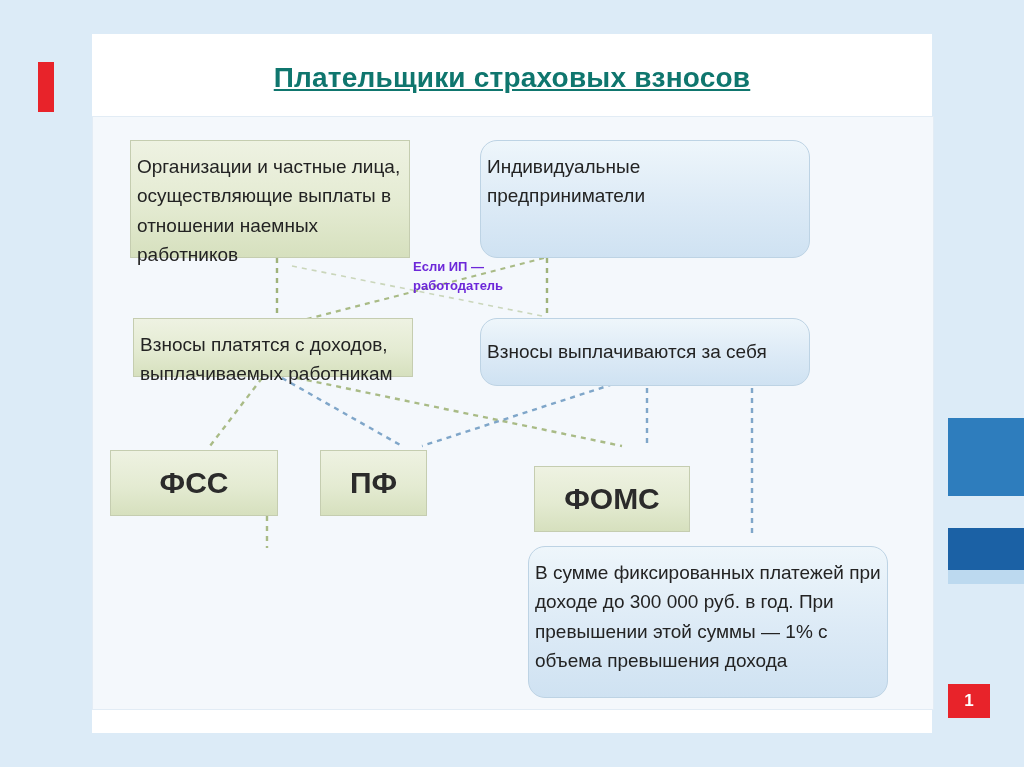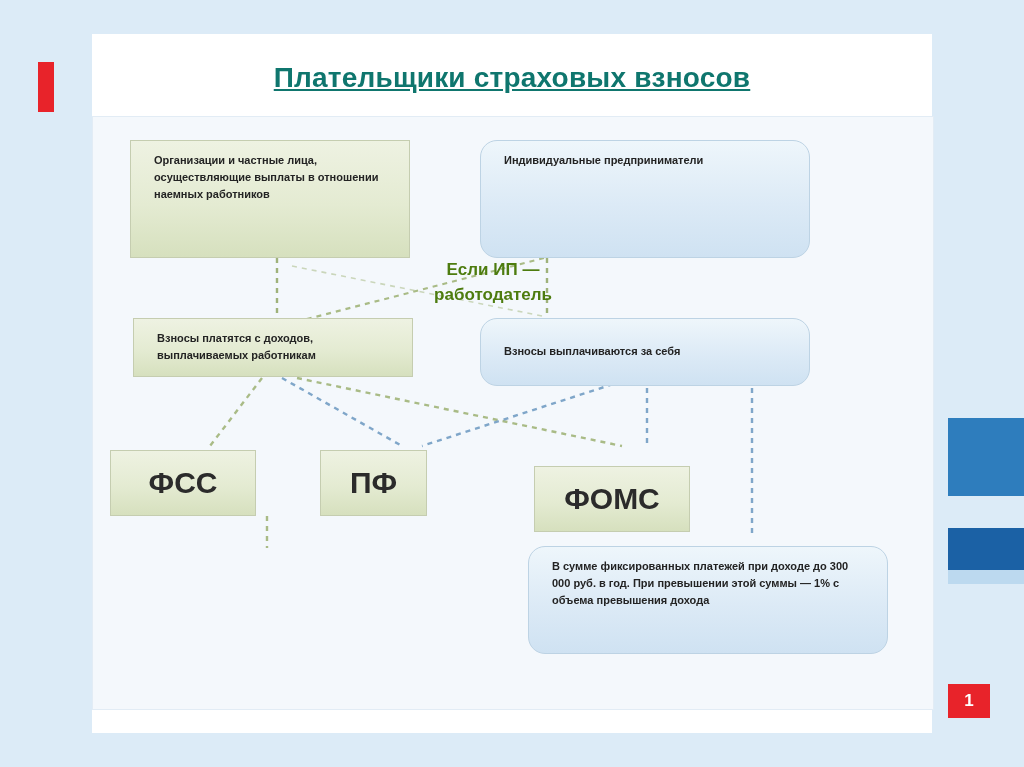--- a/index.html
+++ b/index.html
@@ -75,48 +75,47 @@
     background:#f4f8fc;
     border:1px solid #e2ecf5;
   }
   svg.links{
     position:absolute;left:92px;top:116px;width:840px;height:592px;
     pointer-events:none;
   }
   .box{
     position:absolute;
     box-sizing:border-box;
-    font-size:11px;
-    font-weight:bold;
+    font-size:19px;
+    font-weight:normal;
     color:#232323;
     line-height:1.55;
-    padding:11px 23px;
+    padding:11px 6px;
     border:1px solid #c9cfc0;
   }
   .green{
     background:linear-gradient(to bottom,#eef2e2 0%, #e4ebd2 55%, #d6e0be 100%);
     border-color:#c5cdb0;
   }
   .blue{
     background:linear-gradient(to bottom,#eef6fb 0%, #dceaf6 55%, #cfe2f2 100%);
     border-color:#bdd3e4;
     border-radius:17px;
   }
   .fund{
     display:flex;align-items:center;justify-content:center;
     font-size:30px;font-weight:bold;color:#2b2b2b;
     padding:0;
   }
   .note{
     position:absolute;
-    font-size:17px;
+    font-size:13px;
     font-weight:bold;
-    color:#4d7c0f;
+    color:#6d28d9;
     line-height:1.45;
-    text-align:center;
   }
 </style>
 </head>
 <body>
 
 <div id="slide">
 
   <div class="frame-top"></div>
   <div class="frame-left"></div>
   <div class="frame-bottom"></div>
@@ -165,31 +164,31 @@
   </div>
 
   <div class="box green" style="left:133px;top:318px;width:280px;height:59px;">
     <span>Взносы платятся с доходов, выплачиваемых работникам</span>
   </div>
 
   <div class="box blue" style="left:480px;top:318px;width:330px;height:68px;display:flex;align-items:center;">
     <span>Взносы выплачиваются за себя</span>
   </div>
 
-  <div class="box green fund" style="left:110px;top:450px;width:146px;height:66px;">
+  <div class="box green fund" style="left:110px;top:450px;width:168px;height:66px;">
     <span>ФСС</span>
   </div>
 
   <div class="box green fund" style="left:320px;top:450px;width:107px;height:66px;">
     <span>ПФ</span>
   </div>
 
   <div class="box green fund" style="left:534px;top:450px;width:156px;height:66px;margin-top:16px;">
     <span>ФОМС</span>
   </div>
 
 
-  <div class="box blue" style="left:528px;top:546px;width:360px;height:108px;">
+  <div class="box blue" style="left:528px;top:546px;width:360px;height:152px;">
     <span>В сумме фиксированных платежей при доходе до 300 000 руб. в год. При превышении этой суммы — 1% с объема превышения дохода</span>
   </div>
 
   <div class="page-num">1</div>
 </div>
 
 </body></html>

